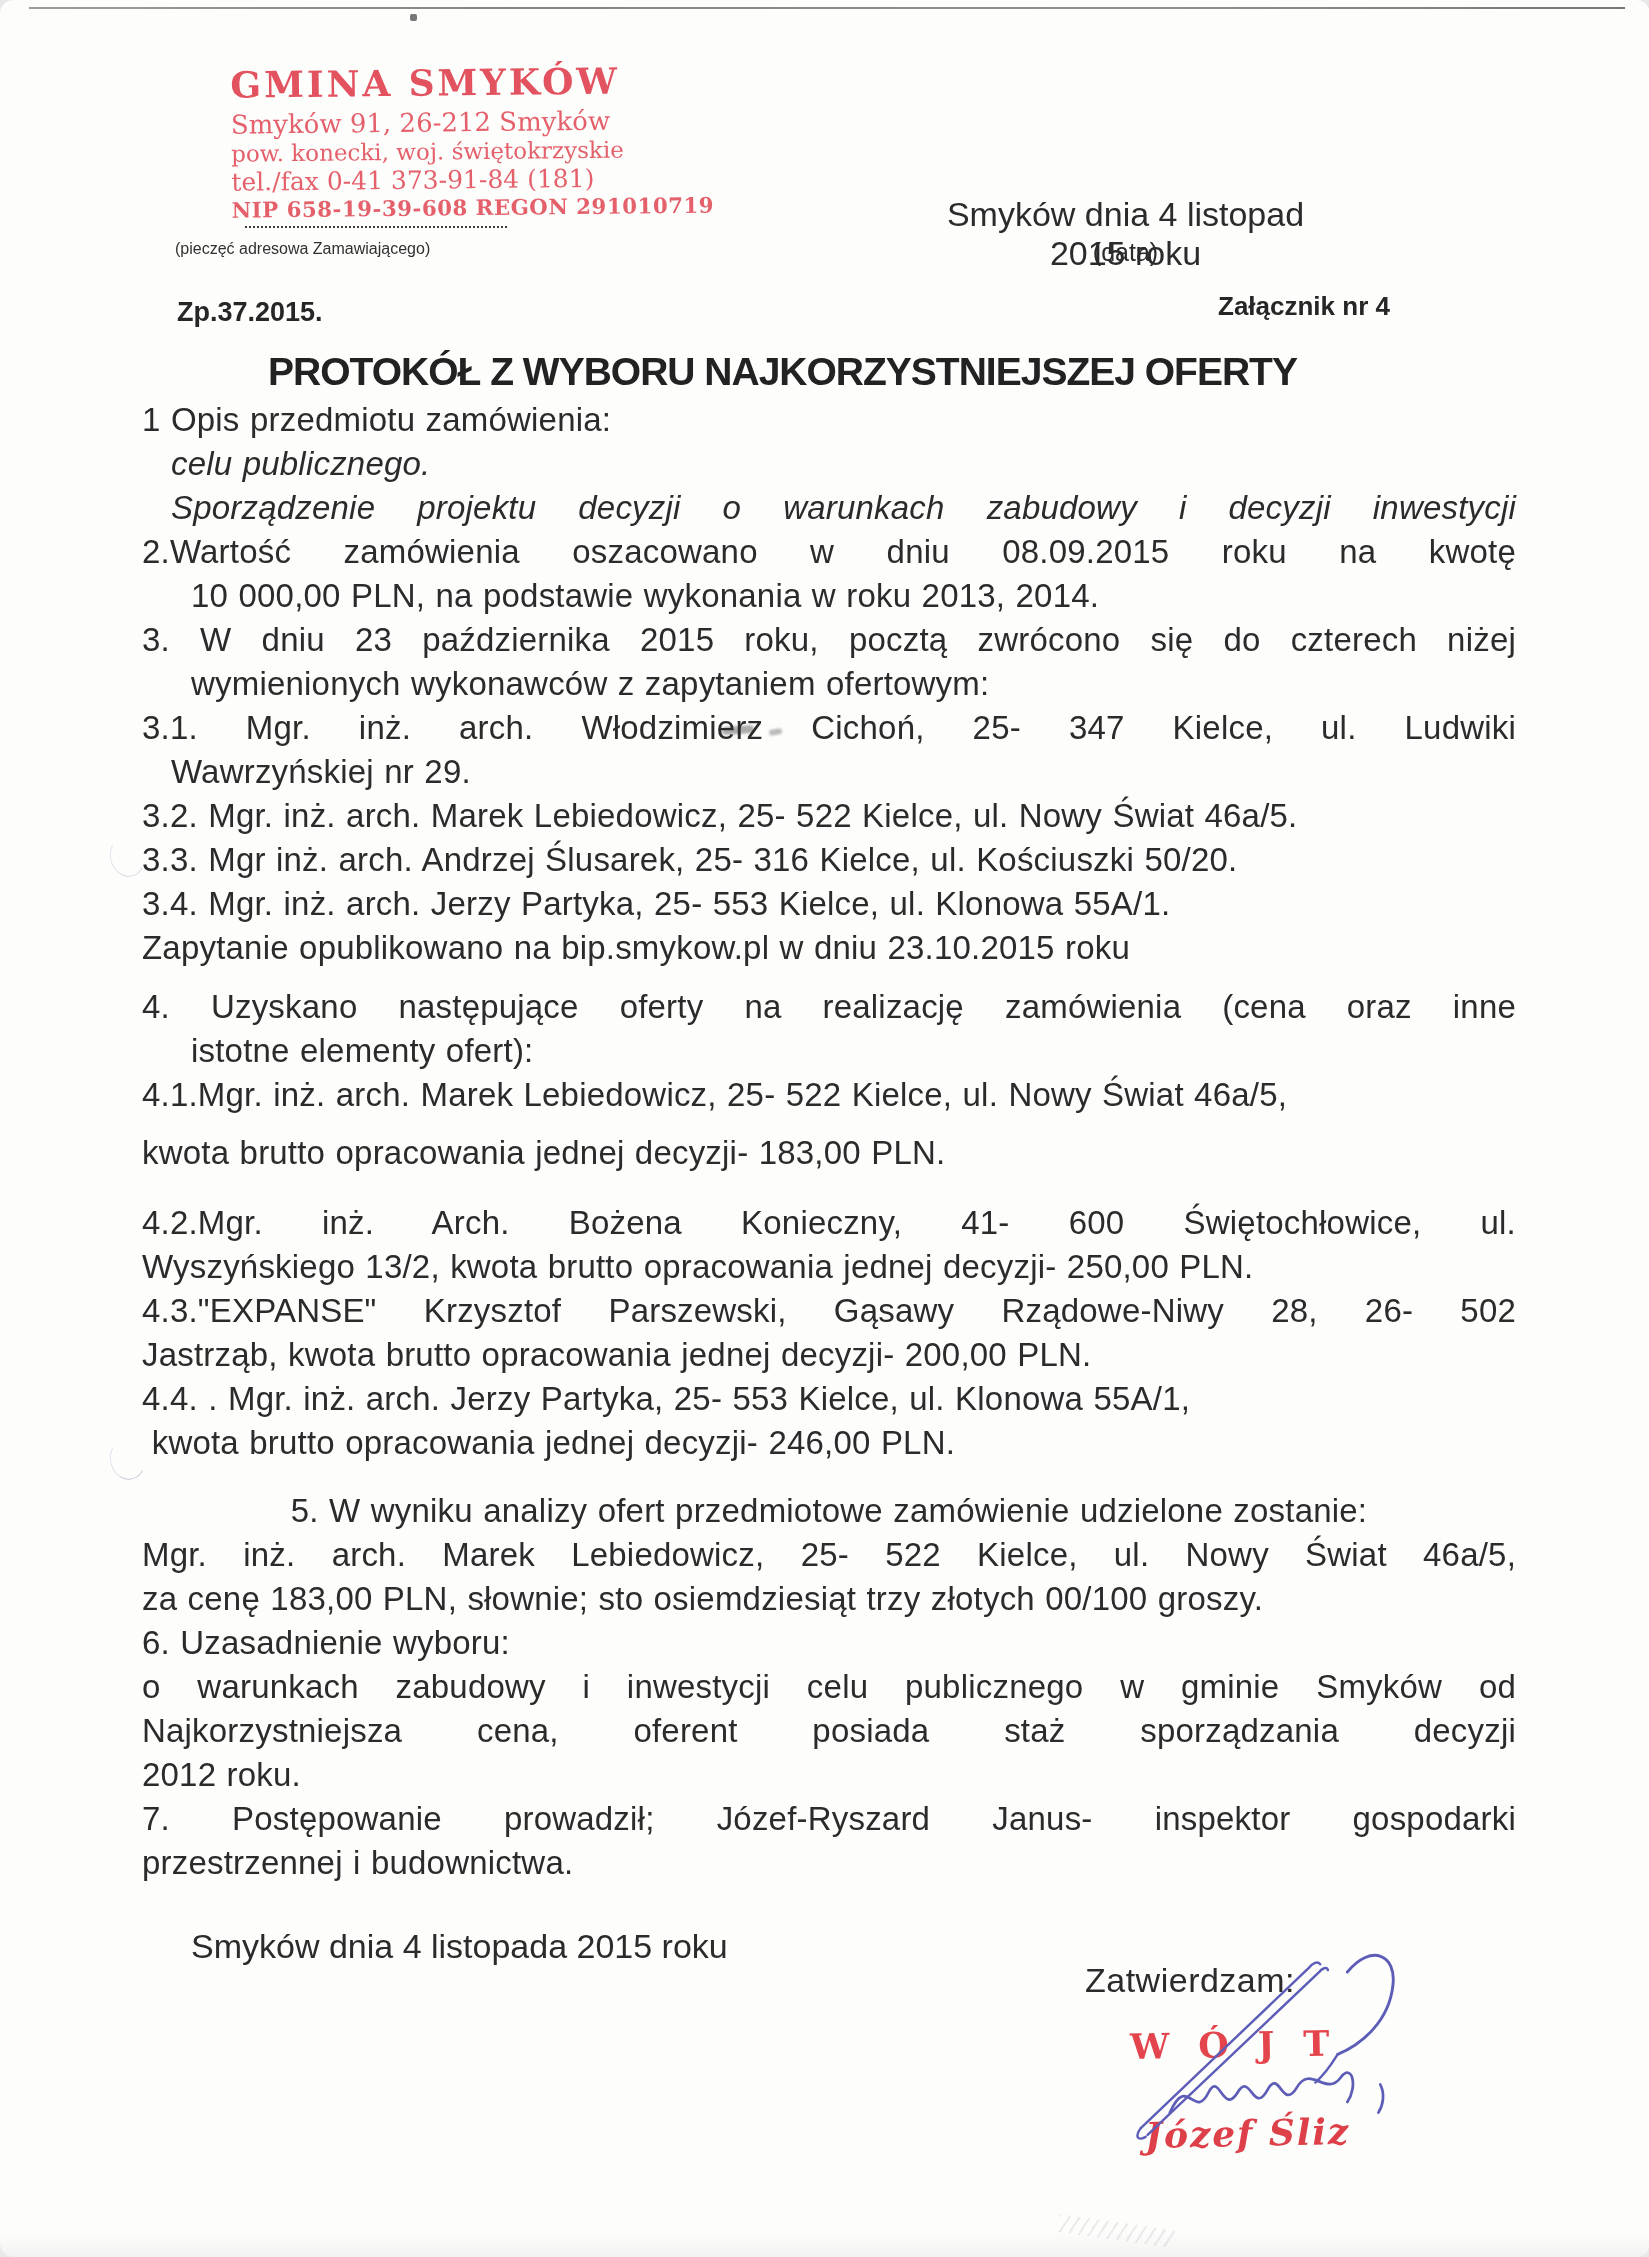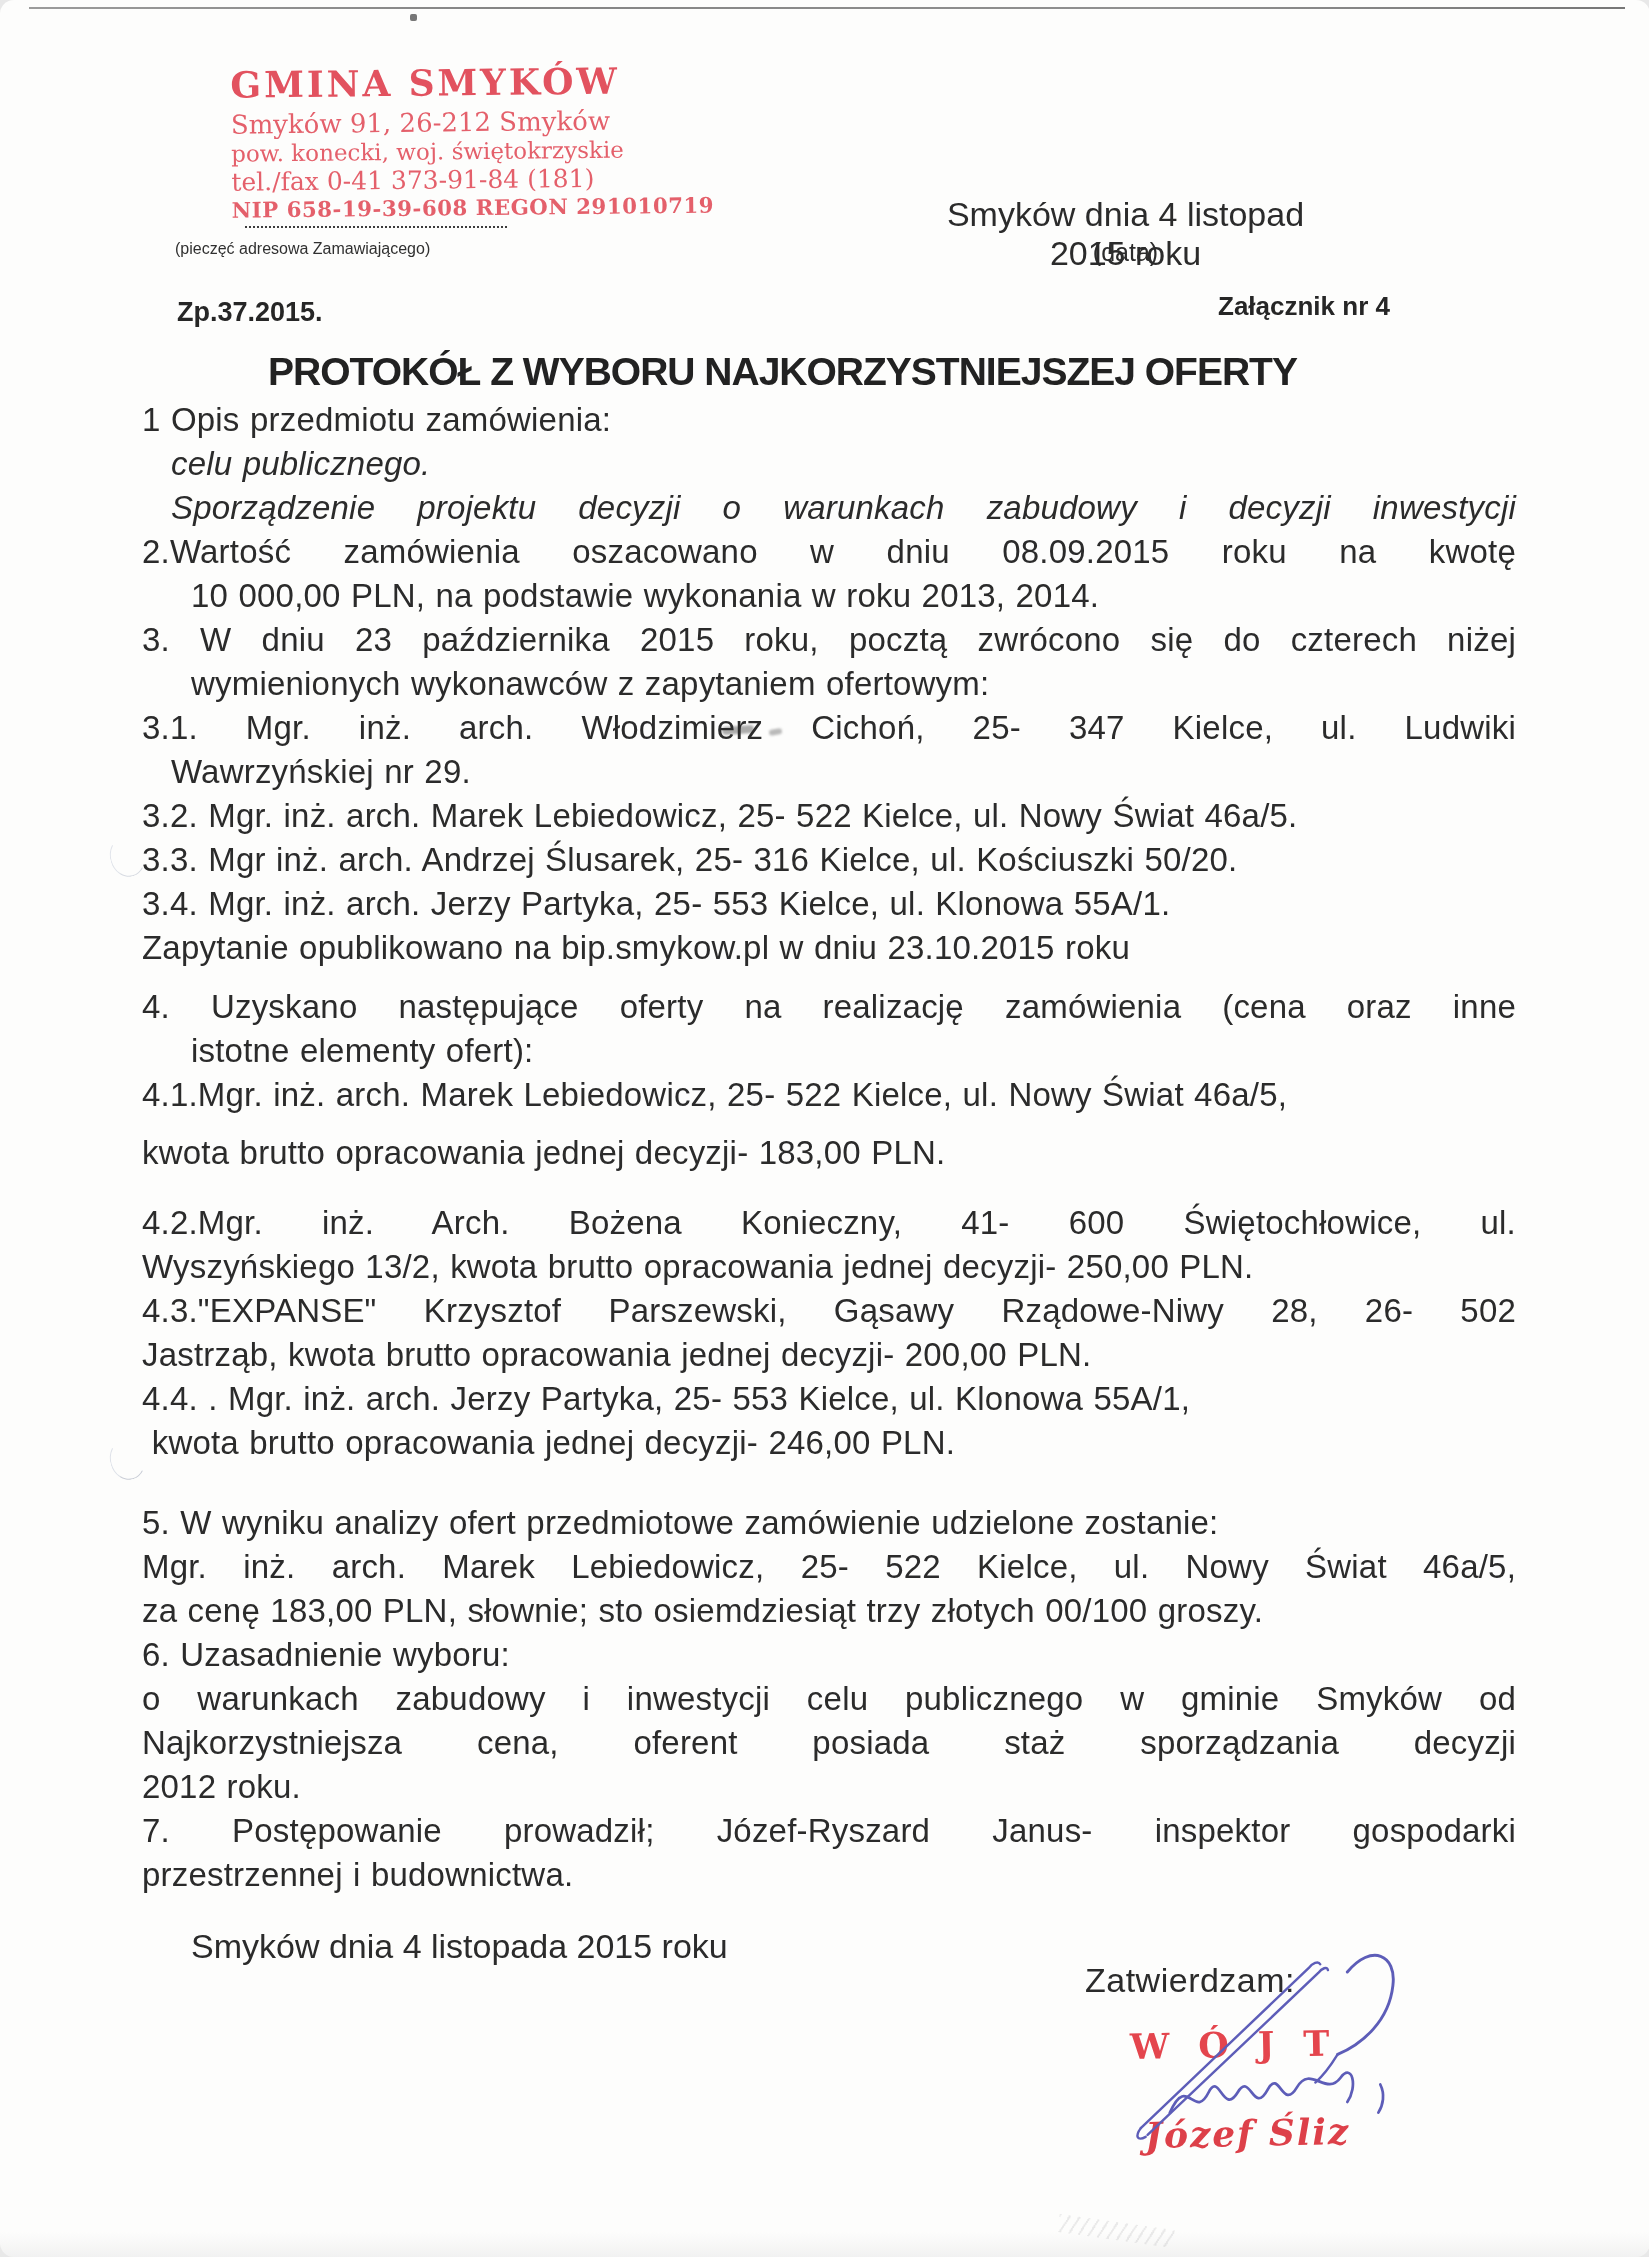--- a/index.html
+++ b/index.html
@@ -83,21 +83,21 @@
     font-size: 33px; line-height: 44px; color: #2b2b2b;
     letter-spacing: 0.2px; word-spacing: 1px;
   }
   .line.j   { text-align: justify; text-align-last: justify; text-justify: inter-word; }
   .line.i   { font-style: italic; }
   .line.ind1  { padding-left: 29px; }
   .line.ind2  { padding-left: 49px; }
   .line.ind05 { padding-left: 9.7px; }
   .line.mt15 { margin-top: 14.6px; }
   .line.mt27 { margin-top: 26px; }
-  .line.mt41 { margin-top: 36px; }
+  .line.mt41 { margin-top: 24px; text-align: center; }
 
   
   .footer-date { position: absolute; left: 191px; top: 1927px; font-size: 34px; }
   .approval    { position: absolute; left: 1085px; top: 1961px; font-size: 34px; letter-spacing: 0.5px; }
   .wojt-stamp {
     position: absolute; left: 1130px; top: 2024px;
     font-family: "DejaVu Serif", serif; font-size: 35px; font-weight: bold;
     letter-spacing: 29px; color: #e4454d; white-space: nowrap;
     transform: rotate(-1deg);
   }

